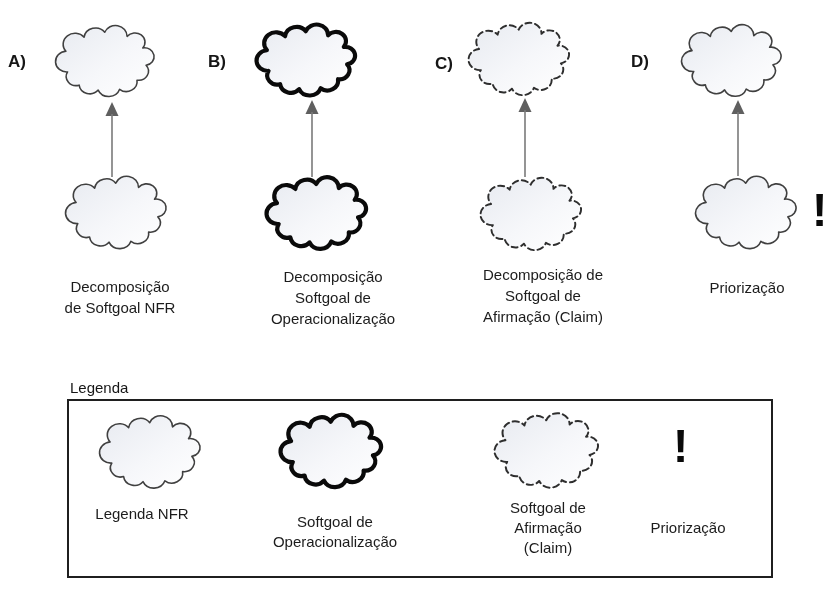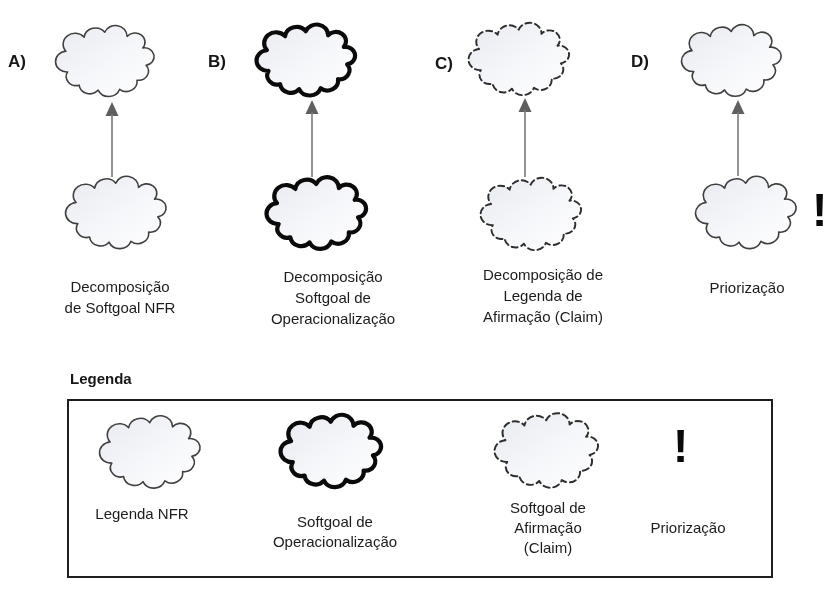--- a/index.html
+++ b/index.html
@@ -8,21 +8,21 @@
     font-family:"Liberation Sans",sans-serif;color:#1c1c1c;overflow:hidden;
   }
   .letter{
     position:absolute;font-size:17px;font-weight:600;color:#161616;line-height:20px;
   }
   .caption{
     position:absolute;font-size:15px;line-height:21px;text-align:center;
     white-space:pre-line;color:#1c1c1c;font-weight:500;
   }
   .legend-title{
-    position:absolute;font-size:15px;font-weight:700;color:#161616;
+    position:absolute;font-size:15px;font-weight:400;color:#161616;margin-top:9px;
   }
   .legend-box{
     position:absolute;left:67px;top:399px;width:702px;height:175px;
     border:2px solid #1f1f1f;background:#ffffff;
   }
   .legend-label{
     position:absolute;font-size:15px;line-height:20px;text-align:center;
     white-space:pre-line;color:#1c1c1c;font-weight:500;
   }
   .bang{
@@ -90,21 +90,21 @@
       <use href="#cloudPath" class="dashed"></use>
     </svg>
   <svg class="arrow" style="left:517px;top:98px" width="16" height="79" viewBox="0 0 16 79">
     <polygon points="8,0 14.5,14 1.5,14"></polygon>
       <line x1="8" y1="12" x2="8" y2="79"></line>
   </svg>
   <svg class="cloud" style="left:481px;top:176px" width="102" height="78" viewBox="0 0 121 92">
       <use href="#cloudPath" class="dashed"></use>
     </svg>
   <div class="caption" style="left:448px;top:264px;width:190px">Decomposição de
-Legenda de
+Softgoal de
 Afirmação (Claim)</div>
 
   <span class="letter" style="left:631px;top:52px">D)</span>
   <svg class="cloud" style="left:682px;top:22px" width="101" height="79" viewBox="0 0 121 92">
       <use href="#cloudPath" class="thin"></use>
     </svg>
   <svg class="arrow" style="left:730px;top:100px" width="16" height="76" viewBox="0 0 16 76">
     <polygon points="8,0 14.5,14 1.5,14"></polygon>
       <line x1="8" y1="12" x2="8" y2="76"></line>
   </svg>

